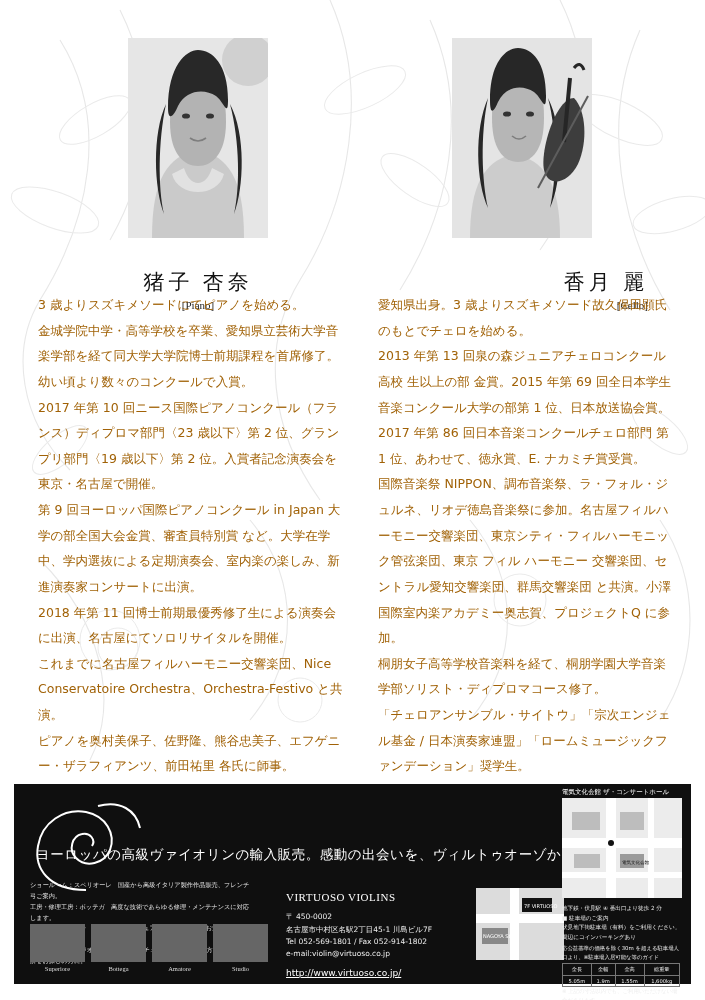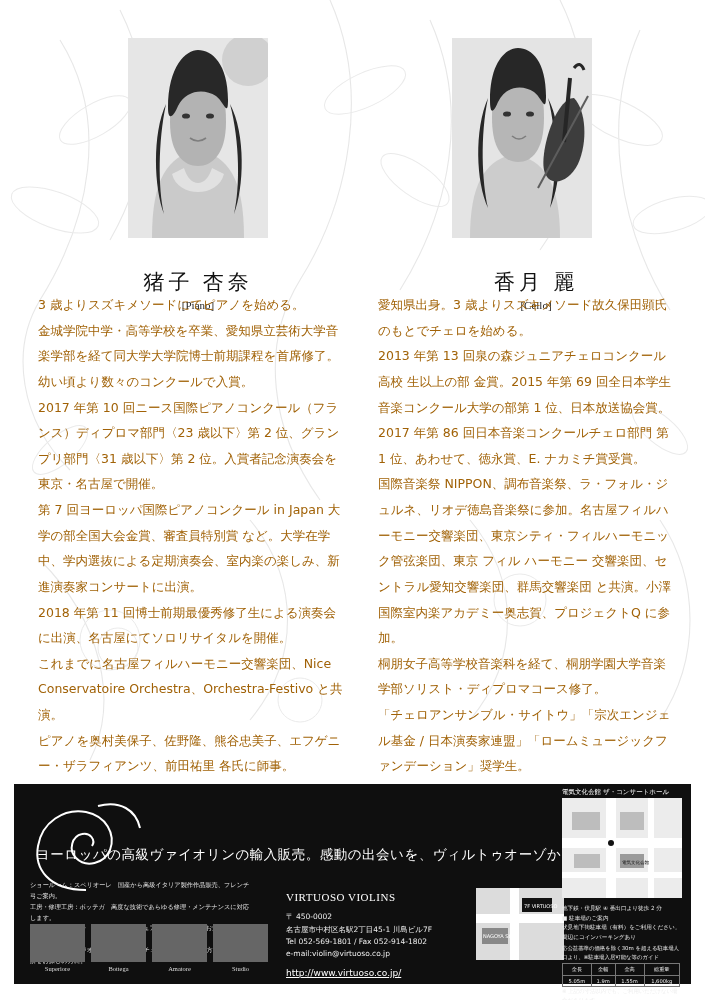--- a/index.html
+++ b/index.html
@@ -19,21 +19,21 @@
   
   .portrait-row{position:absolute;top:28px;left:0;width:705px;height:250px;}
   .portrait{position:absolute;width:140px;height:200px;overflow:hidden;filter:grayscale(1);}
   .p-left{left:128px;top:10px;}
   .p-right{left:452px;top:10px;}
 
   .name{position:absolute;text-align:center;width:260px;}
   .name .jp{font-size:21px;letter-spacing:4px;color:#111;}
   .name .inst{font-size:11px;color:#222;margin-top:3px;font-family:"Liberation Serif",serif;}
   .n-left{left:68px;top:240px;}
-  .n-right{left:406px;top:240px;}
+  .n-right{left:388px;top:240px;text-align:right;}
 
   
   .bio{position:absolute;top:292px;font-size:12.5px;line-height:2.05;color:#a16207;
        font-family:"DejaVu Sans", sans-serif;}
   .bio p{margin:0;}
   .bio-left{left:38px;width:305px;}
   .bio-right{left:378px;width:300px;}
 
   
   .ad{position:absolute;left:14px;top:784px;width:677px;height:200px;background:#0f0f0f;color:#fff;}
@@ -149,22 +149,22 @@
 
     <div class="name n-right">
       <div class="jp">香月 麗</div>
       <div class="inst">[Cello]</div>
     </div>
   </div>
 
   <div class="bio bio-left">
     <p>3 歳よりスズキメソードにてピアノを始める。</p>
     <p>金城学院中学・高等学校を卒業、愛知県立芸術大学音楽学部を経て同大学大学院博士前期課程を首席修了。幼い頃より数々のコンクールで入賞。</p>
-    <p>2017 年第 10 回ニース国際ピアノコンクール（フランス）ディプロマ部門〈23 歳以下〉第 2 位、グランプリ部門〈31 歳以下〉第 2 位。入賞者記念演奏会を東京・名古屋で開催。</p>
-    <p>第 7 回ヨーロッパ国際ピアノコンクール in Japan 大学の部全国大会金賞、審査員特別賞 など。大学在学中、学内選抜による定期演奏会、室内楽の楽しみ、新進演奏家コンサートに出演。</p>
+    <p>2017 年第 10 回ニース国際ピアノコンクール（フランス）ディプロマ部門〈23 歳以下〉第 2 位、グランプリ部門〈19 歳以下〉第 2 位。入賞者記念演奏会を東京・名古屋で開催。</p>
+    <p>第 9 回ヨーロッパ国際ピアノコンクール in Japan 大学の部全国大会金賞、審査員特別賞 など。大学在学中、学内選抜による定期演奏会、室内楽の楽しみ、新進演奏家コンサートに出演。</p>
     <p>2018 年第 11 回博士前期最優秀修了生による演奏会に出演、名古屋にてソロリサイタルを開催。</p>
     <p>これまでに名古屋フィルハーモニー交響楽団、Nice Conservatoire Orchestra、Orchestra-Festivo と共演。</p>
     <p>ピアノを奥村美保子、佐野隆、熊谷忠美子、エフゲニー・ザラフィアンツ、前田祐里 各氏に師事。</p>
   </div>
 
   <div class="bio bio-right">
     <p>愛知県出身。3 歳よりスズキメソード故久保田顕氏のもとでチェロを始める。</p>
     <p>2013 年第 13 回泉の森ジュニアチェロコンクール高校 生以上の部 金賞。2015 年第 69 回全日本学生音楽コンクール大学の部第 1 位、日本放送協会賞。2017 年第 86 回日本音楽コンクールチェロ部門 第 1 位、あわせて、徳永賞、E. ナカミチ賞受賞。</p>
     <p>国際音楽祭 NIPPON、調布音楽祭、ラ・フォル・ジュルネ、リオデ徳島音楽祭に参加。名古屋フィルハーモニー交響楽団、東京シティ・フィルハーモニック管弦楽団、東京 フィル ハーモニー 交響楽団、セントラル愛知交響楽団、群馬交響楽団 と共演。小澤国際室内楽アカデミー奥志賀、プロジェクトQ に参加。</p>
     <p>桐朋女子高等学校音楽科を経て、桐朋学園大学音楽学部ソリスト・ディプロマコース修了。</p>

